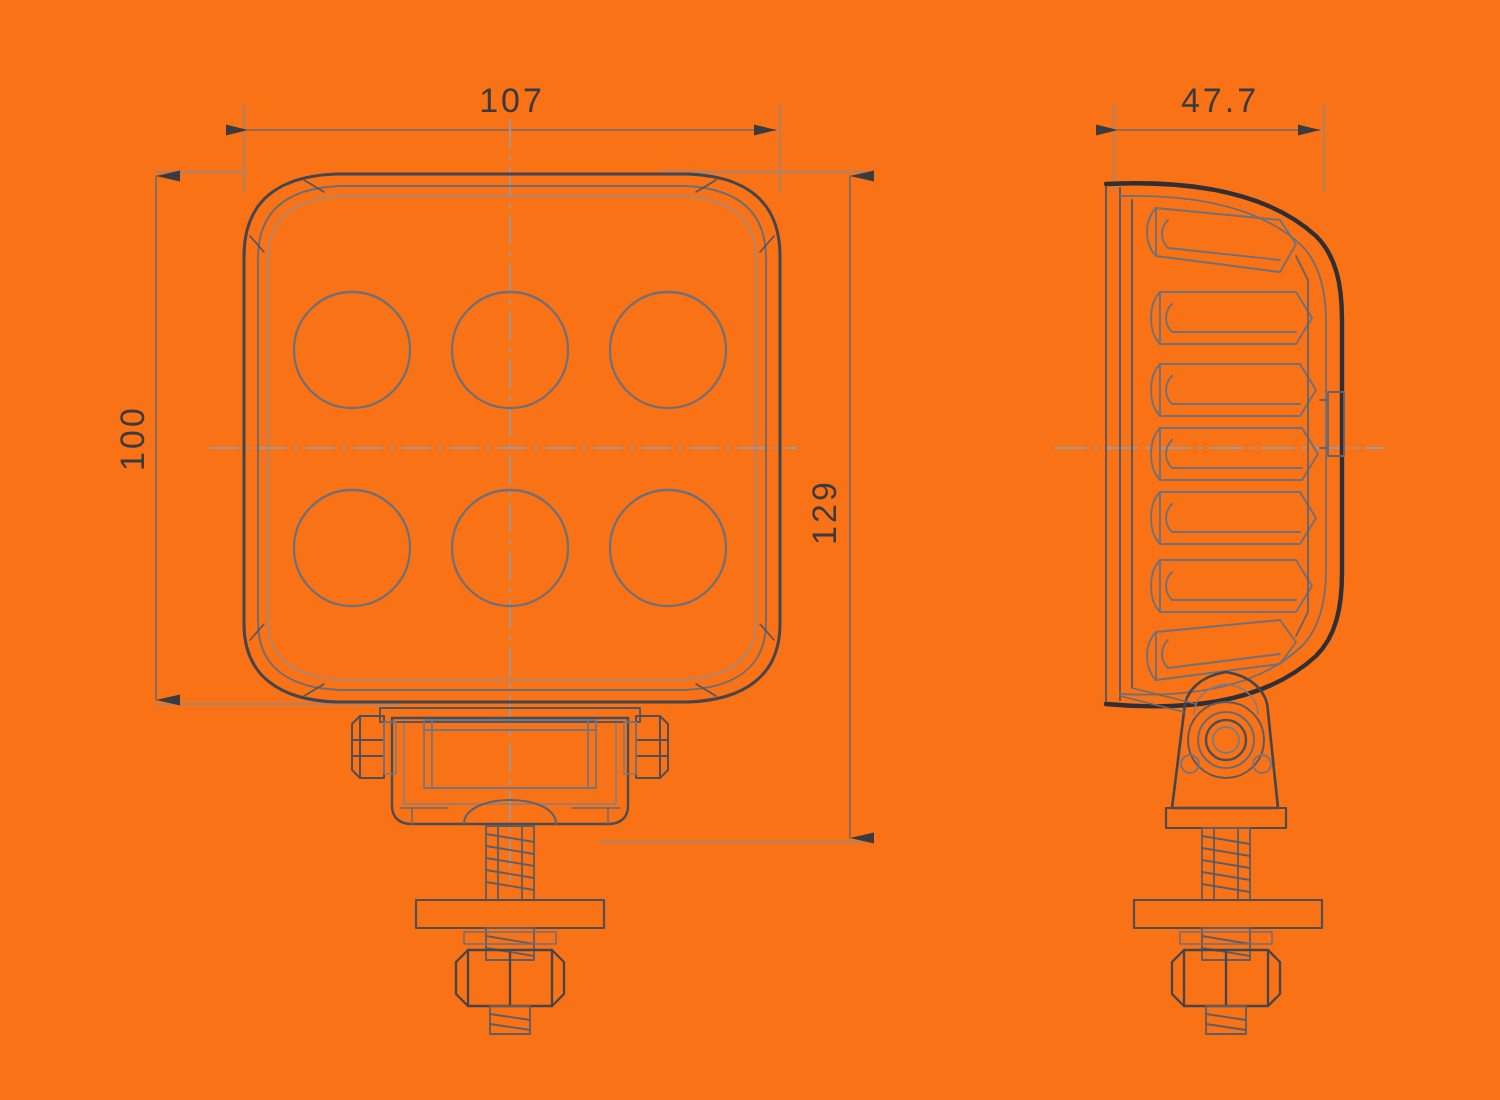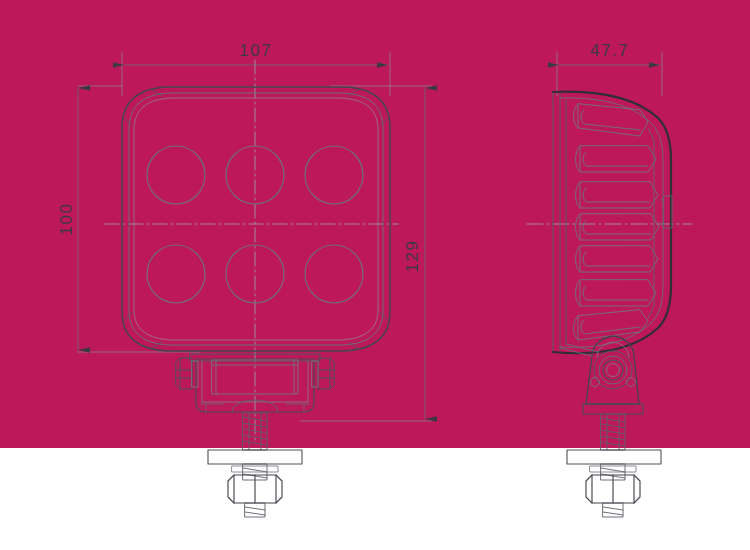--- a/index.html
+++ b/index.html
@@ -10,22 +10,22 @@
   }
   body {
     width: 750px;
     height: 550px;
     overflow: hidden;
     font-family: "Liberation Sans", sans-serif;
   }
   #drawing-root {
     position: relative;
     width: 750px;
-    height: 448px;
-    background: #be185d;
+    height: 550px;
+    background: #f97316;
   }
   svg.sheet {
     display: block;
     width: 750px;
     height: 550px;
   }
   .dim-text {
     font-family: "Liberation Sans", sans-serif;
     font-size: 17px;
     fill: #3a3a40;

